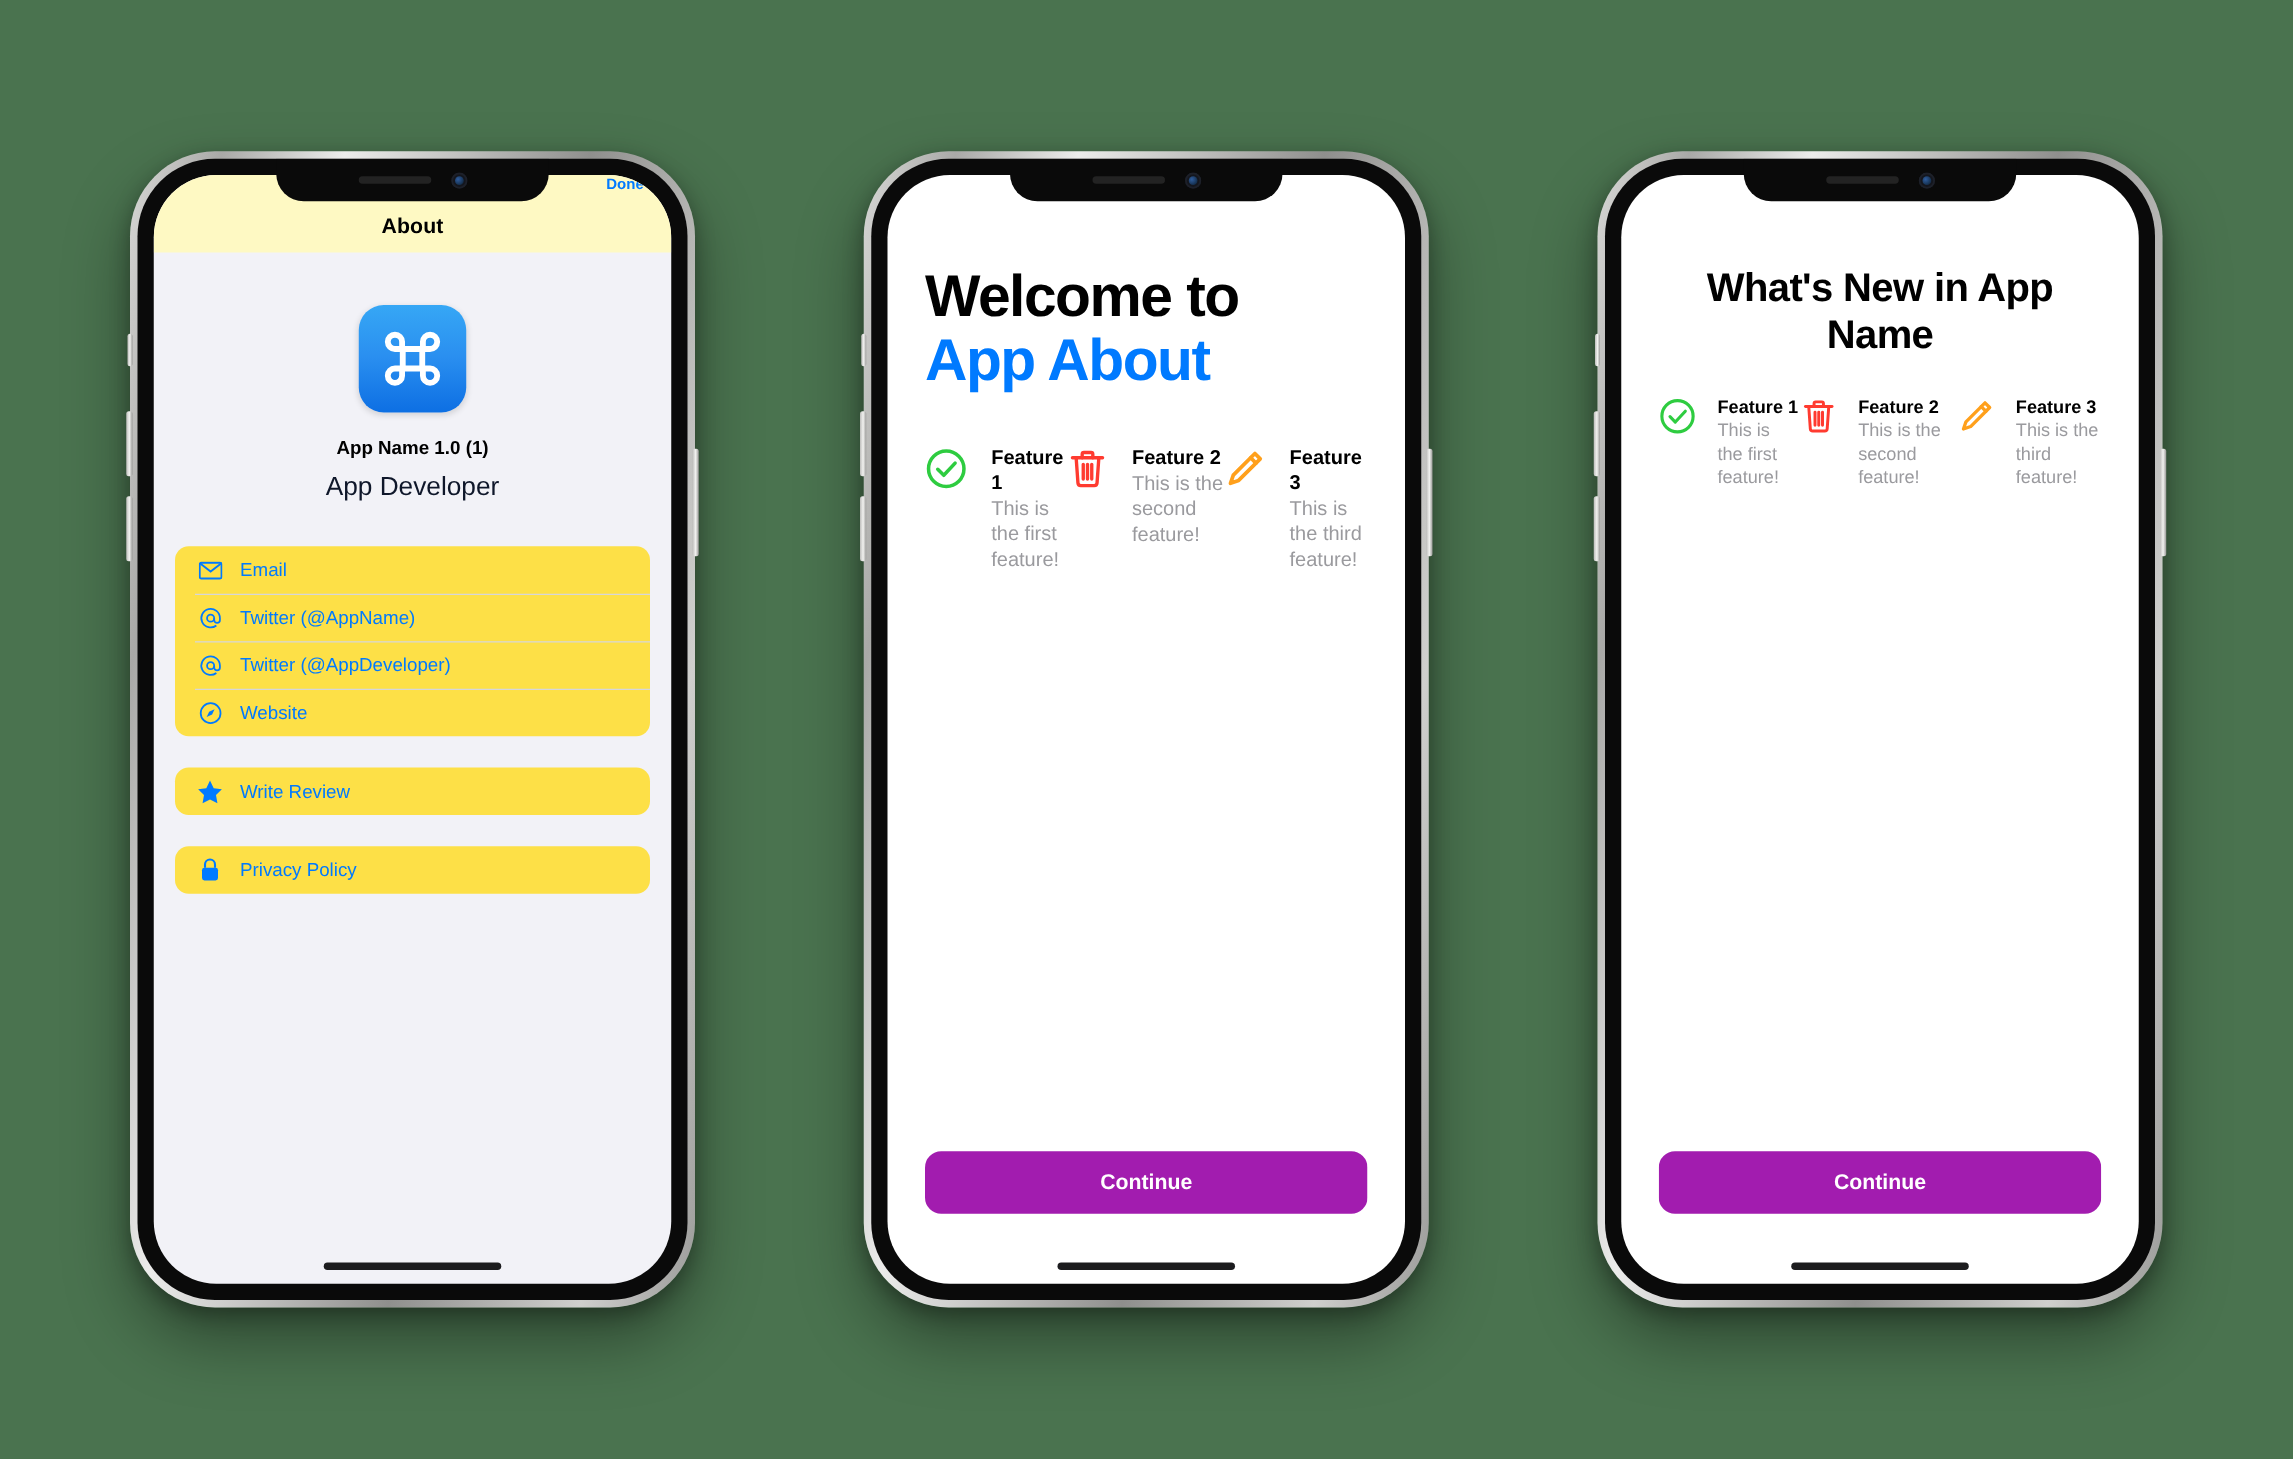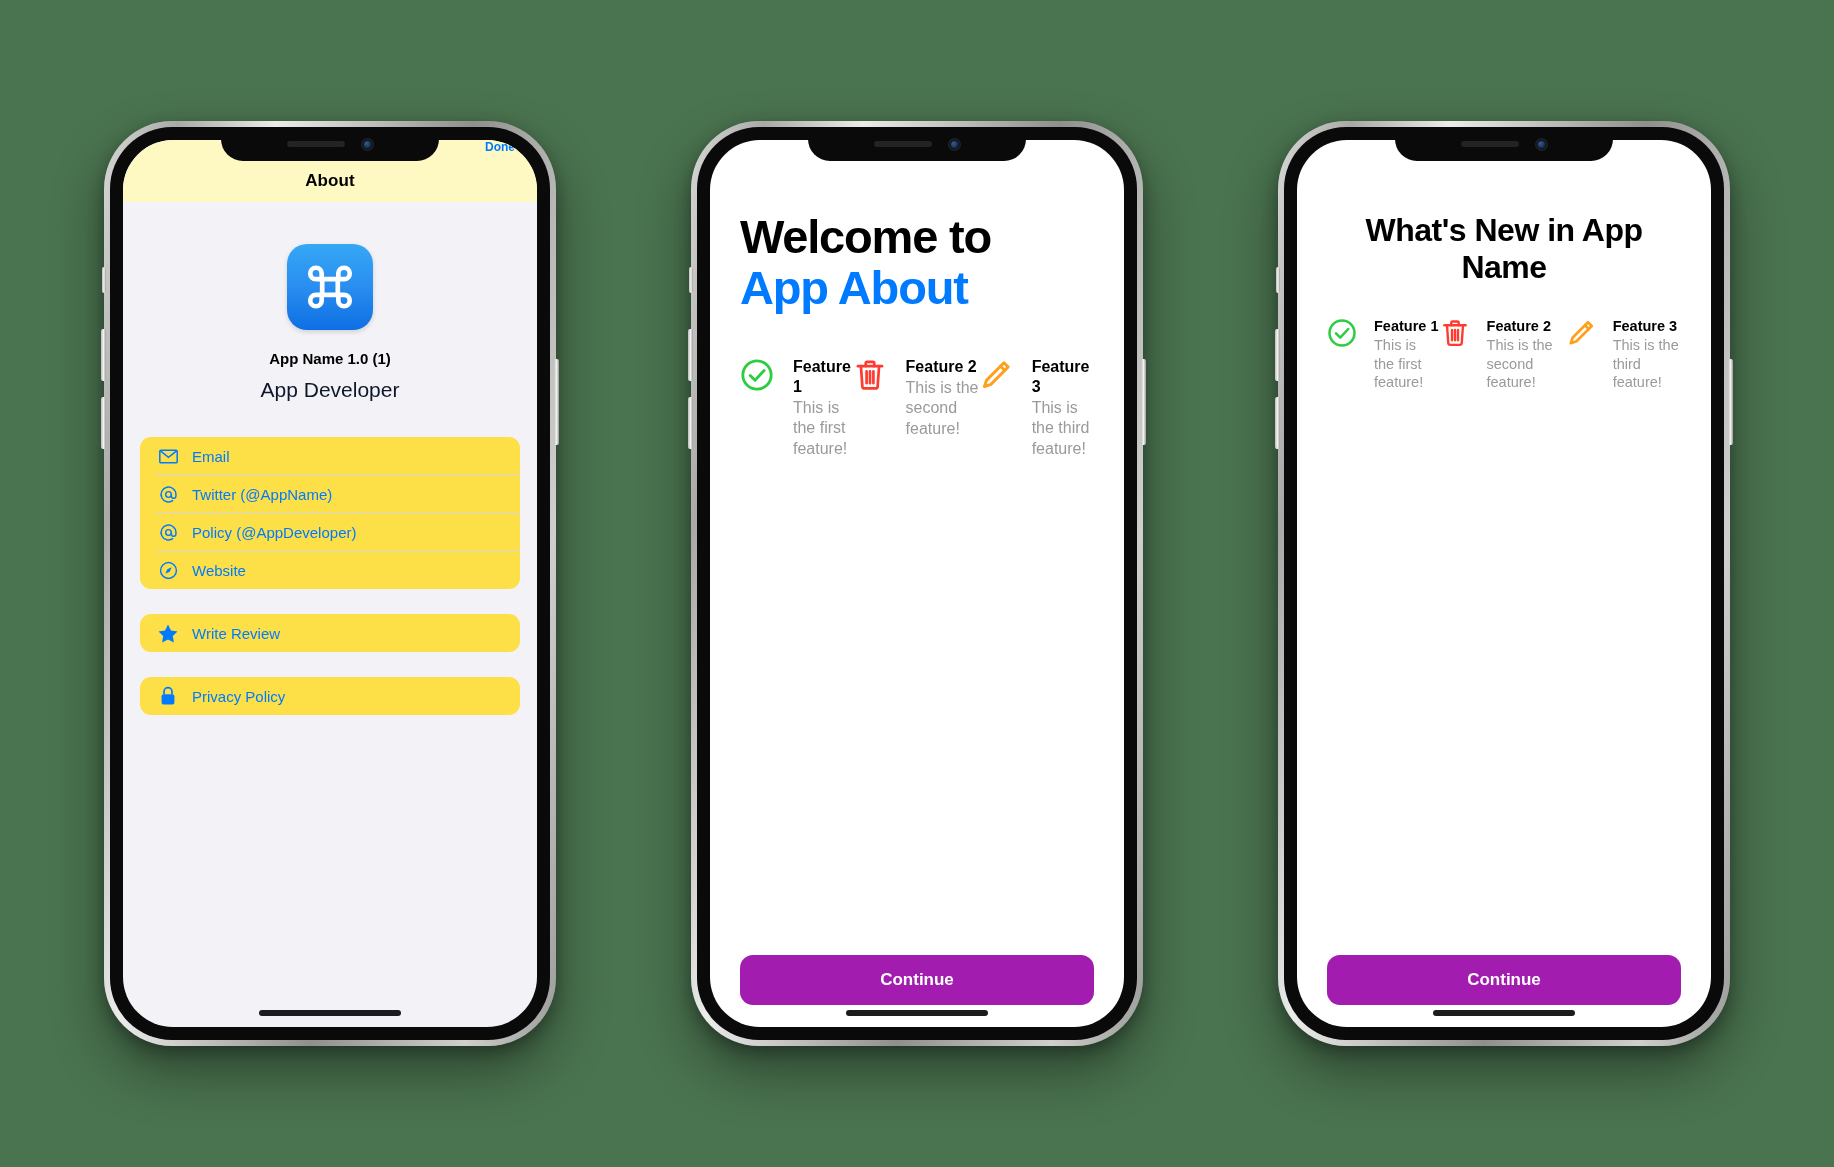--- a/index.html
+++ b/index.html
@@ -196,20 +196,21 @@
     color: #007aff;
   }
 
   
   .onb-screen { background: #fff; padding: 0 30px; }
   .onb-inner {
     flex: 1 1 auto;
     display: flex;
     flex-direction: column;
     padding-top: 72px;
+    padding-bottom: 34px;
     overflow: hidden;
   }
 
   .welcome-h {
     font-size: 47px;
     font-weight: bold;
     line-height: 1.08;
     letter-spacing: -1.2px;
     color: #000;
   }
@@ -330,21 +331,21 @@
               </span>
               <span class="row-label">Twitter (@AppName)</span>
             </div>
             <div class="row">
               <span class="row-icon">
                 <svg width="19" height="19" viewBox="0 0 24 24" fill="none" stroke="#007aff" stroke-width="1.8">
                   <circle cx="12" cy="12" r="3.6"></circle>
                   <path d="M15.6 12 v1.9 a2.9 2.9 0 0 0 5.8 0 V12 a9.4 9.4 0 1 0 -3.6 7.4"></path>
                 </svg>
               </span>
-              <span class="row-label">Policy (@AppDeveloper)</span>
+              <span class="row-label">Twitter (@AppDeveloper)</span>
             </div>
             <div class="row">
               <span class="row-icon">
                 <svg width="19" height="19" viewBox="0 0 24 24" fill="none" stroke="#007aff" stroke-width="1.8">
                   <circle cx="12" cy="12" r="10"></circle>
                   <path d="M16 8 L10.5 10.5 L8 16 L13.5 13.5 Z" fill="#007aff" stroke="none"></path>
                 </svg>
               </span>
               <span class="row-label">Website</span>
             </div>

